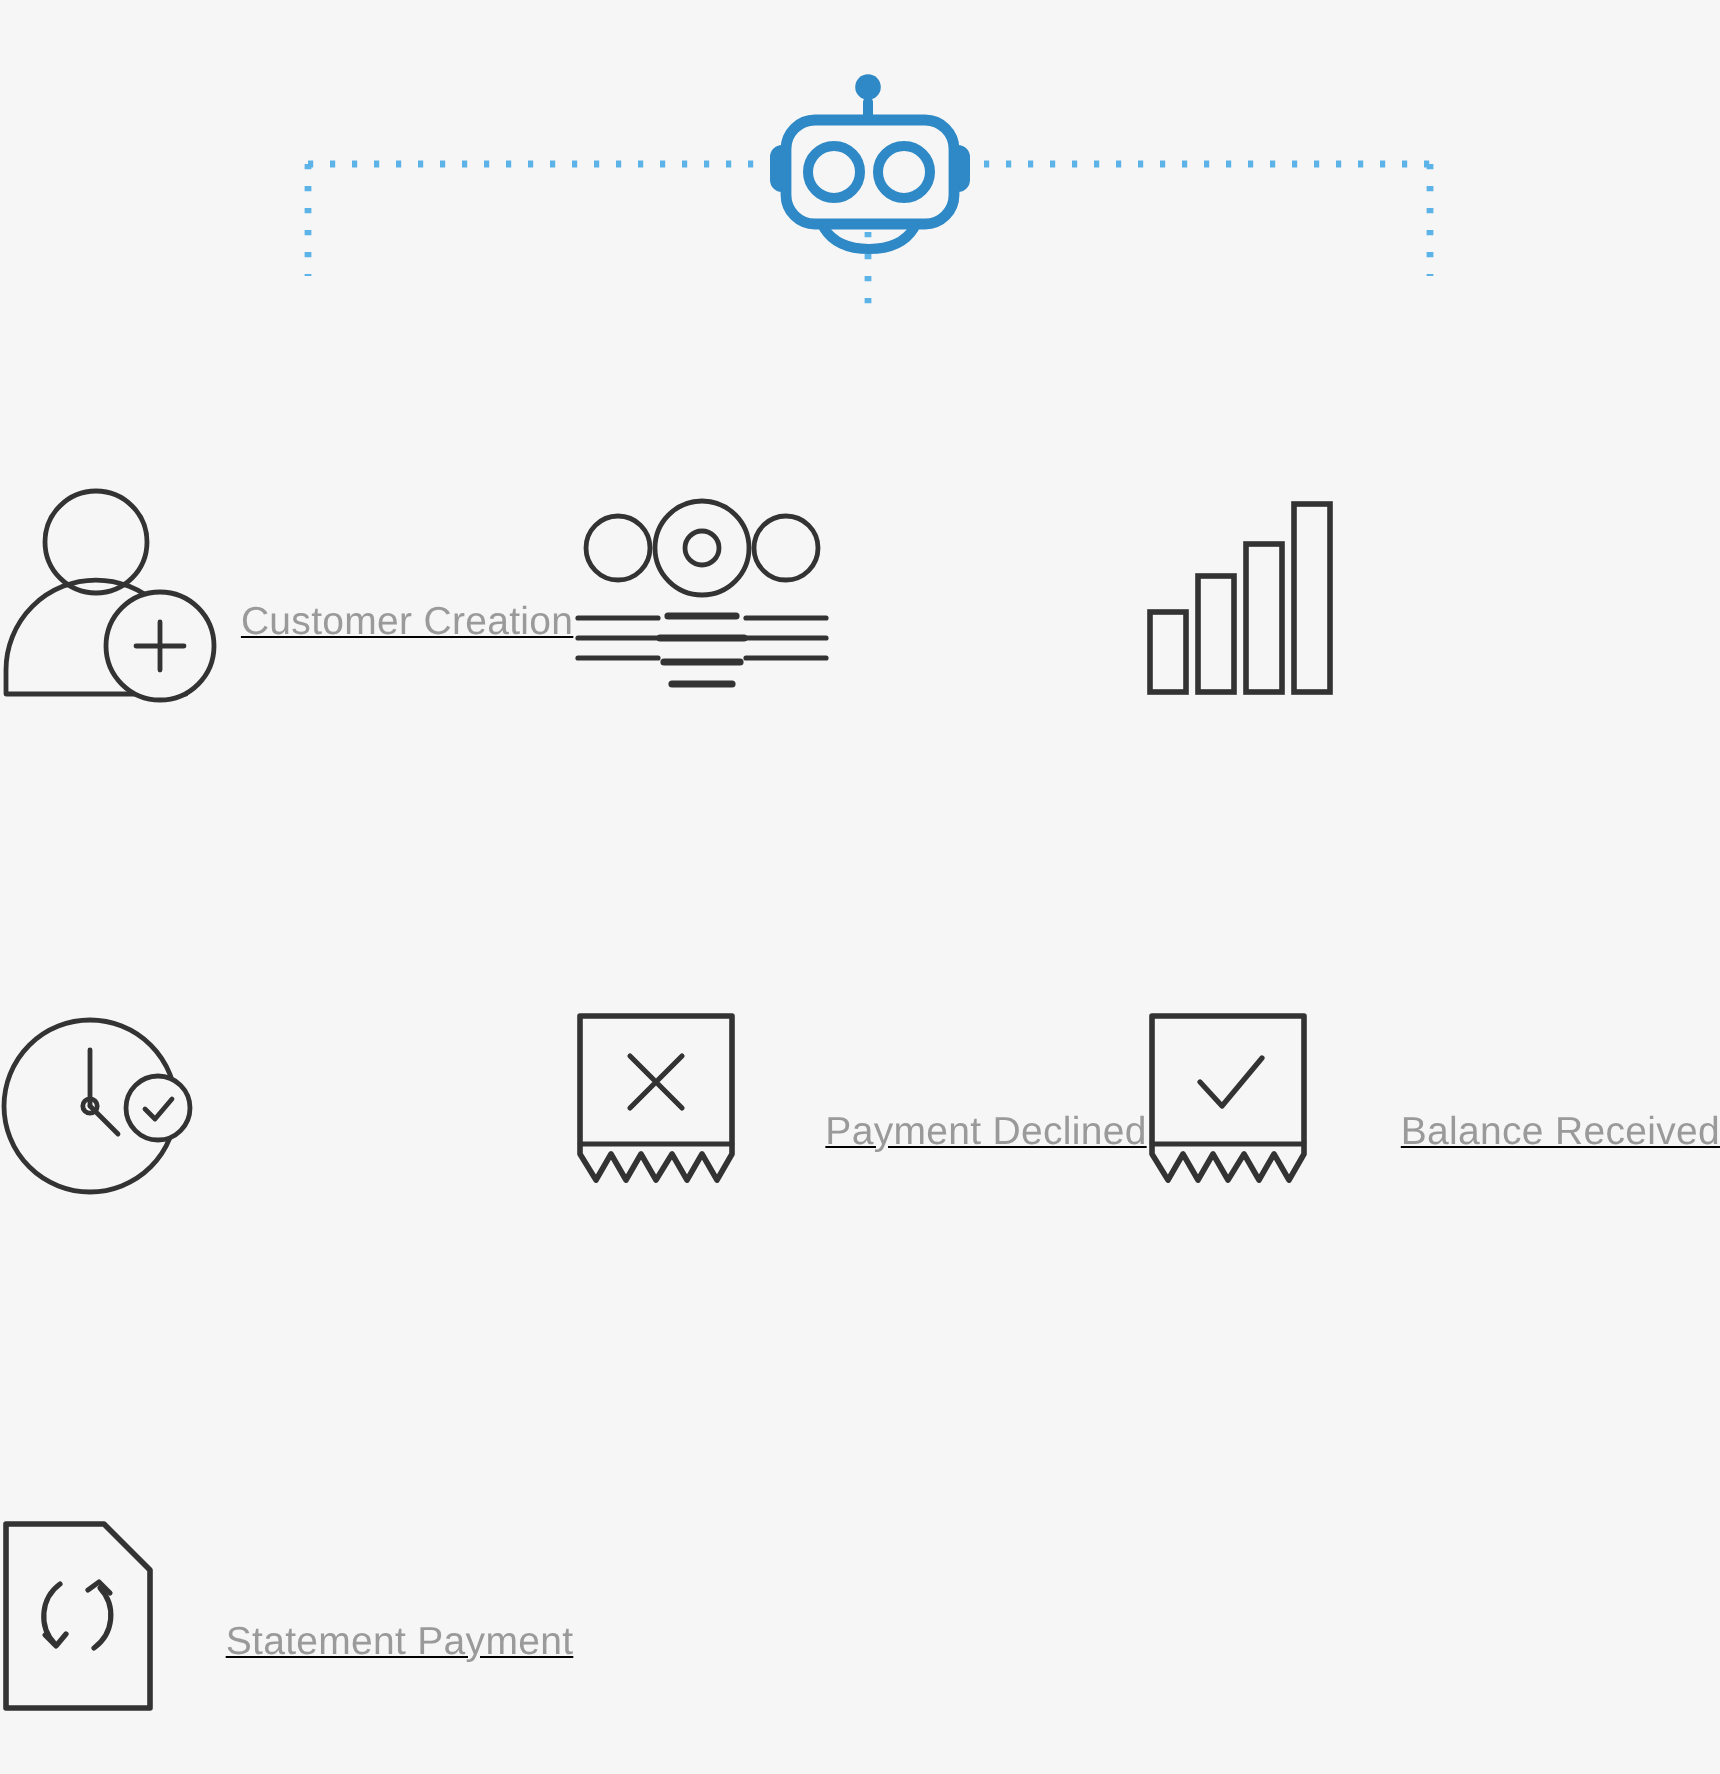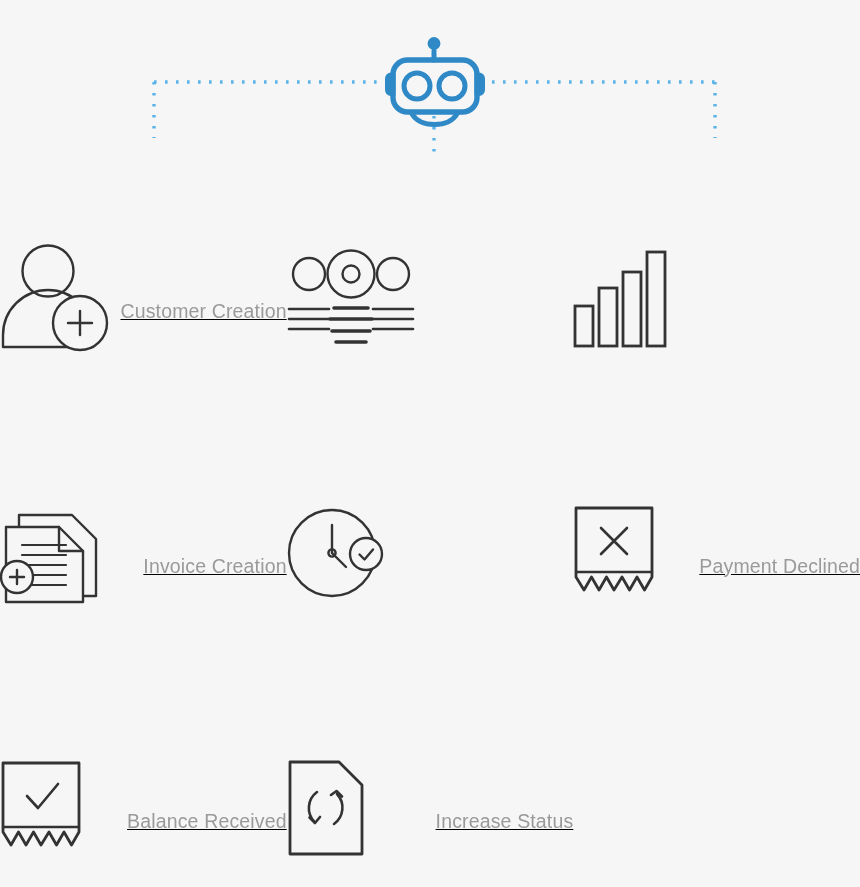--- a/index.html
+++ b/index.html
@@ -158,43 +158,20 @@
       <div class="icon-box">
         <svg width="94" height="100" viewBox="0 0 94 100" fill="none" stroke="#333333" stroke-width="2.8" stroke-linejoin="miter">
           <rect x="2" y="58" width="18" height="40"></rect>
           <rect x="26" y="40" width="18" height="58"></rect>
           <rect x="50" y="24" width="18" height="74"></rect>
           <rect x="74" y="4" width="18" height="94"></rect>
         </svg>
       </div>
     </div>
 
-    <div class="cell">
-      <div class="icon-box">
-        <svg width="100" height="104" viewBox="0 0 100 104" fill="none" stroke="#333333" stroke-width="2.4" stroke-linecap="round" stroke-linejoin="round">
-
-          <path d="M19 14 L72 14 L96 38 L96 95 L19 95 Z" fill="#f6f6f6"></path>
-
-          <path d="M6 26 L59 26 L83 50 L83 101 L6 101 Z" fill="#f6f6f6"></path>
-          <path d="M59 26 L59 50 L83 50"></path>
-
-          <g stroke-width="2.2">
-            <path d="M22 44 L66 44"></path>
-            <path d="M22 54 L66 54"></path>
-            <path d="M22 64 L66 64"></path>
-            <path d="M22 74 L66 74"></path>
-            <path d="M22 84 L66 84"></path>
-          </g>
-
-          <circle cx="17" cy="76" r="16" fill="#f6f6f6"></circle>
-          <path d="M17 69 L17 83 M10 76 L24 76"></path>
-        </svg>
-      </div>
-      <div class="cell-label">Invoice Creation</div>
-    </div>
 
     <div class="cell">
       <div class="icon-box">
         <svg width="100" height="100" viewBox="0 0 100 100" fill="none" stroke="#333333" stroke-width="2.4" stroke-linecap="round" stroke-linejoin="round">
           <circle cx="45" cy="50" r="43"></circle>
           <path d="M45 22 L45 50"></path>
           <path d="M45 50 L59 64"></path>
           <circle cx="45" cy="50" r="3.6"></circle>
           <circle cx="79" cy="51" r="16" fill="#f6f6f6"></circle>
           <path d="M72.5 51.5 L77.5 56.5 L86 46.5" stroke-width="2.4"></path>
@@ -233,17 +210,17 @@
           <path d="M3 3 L52 3 L75 26 L75 95 L3 95 Z"></path>
 
           <g stroke-width="2.6">
             <path d="M30 33 A20 20 0 0 0 27.5 63"></path>
             <path d="M22.5 58.5 L28 64 L33 58"></path>
             <path d="M47 65 A20 20 0 0 0 50 35"></path>
             <path d="M44 36 L49.5 32 L55 37.5"></path>
           </g>
         </svg>
       </div>
-      <div class="cell-label">Increase Status</div>
+      <div class="cell-label">Statement Payment</div>
     </div>
 
   </div>
 </div>
 
 </body></html>

